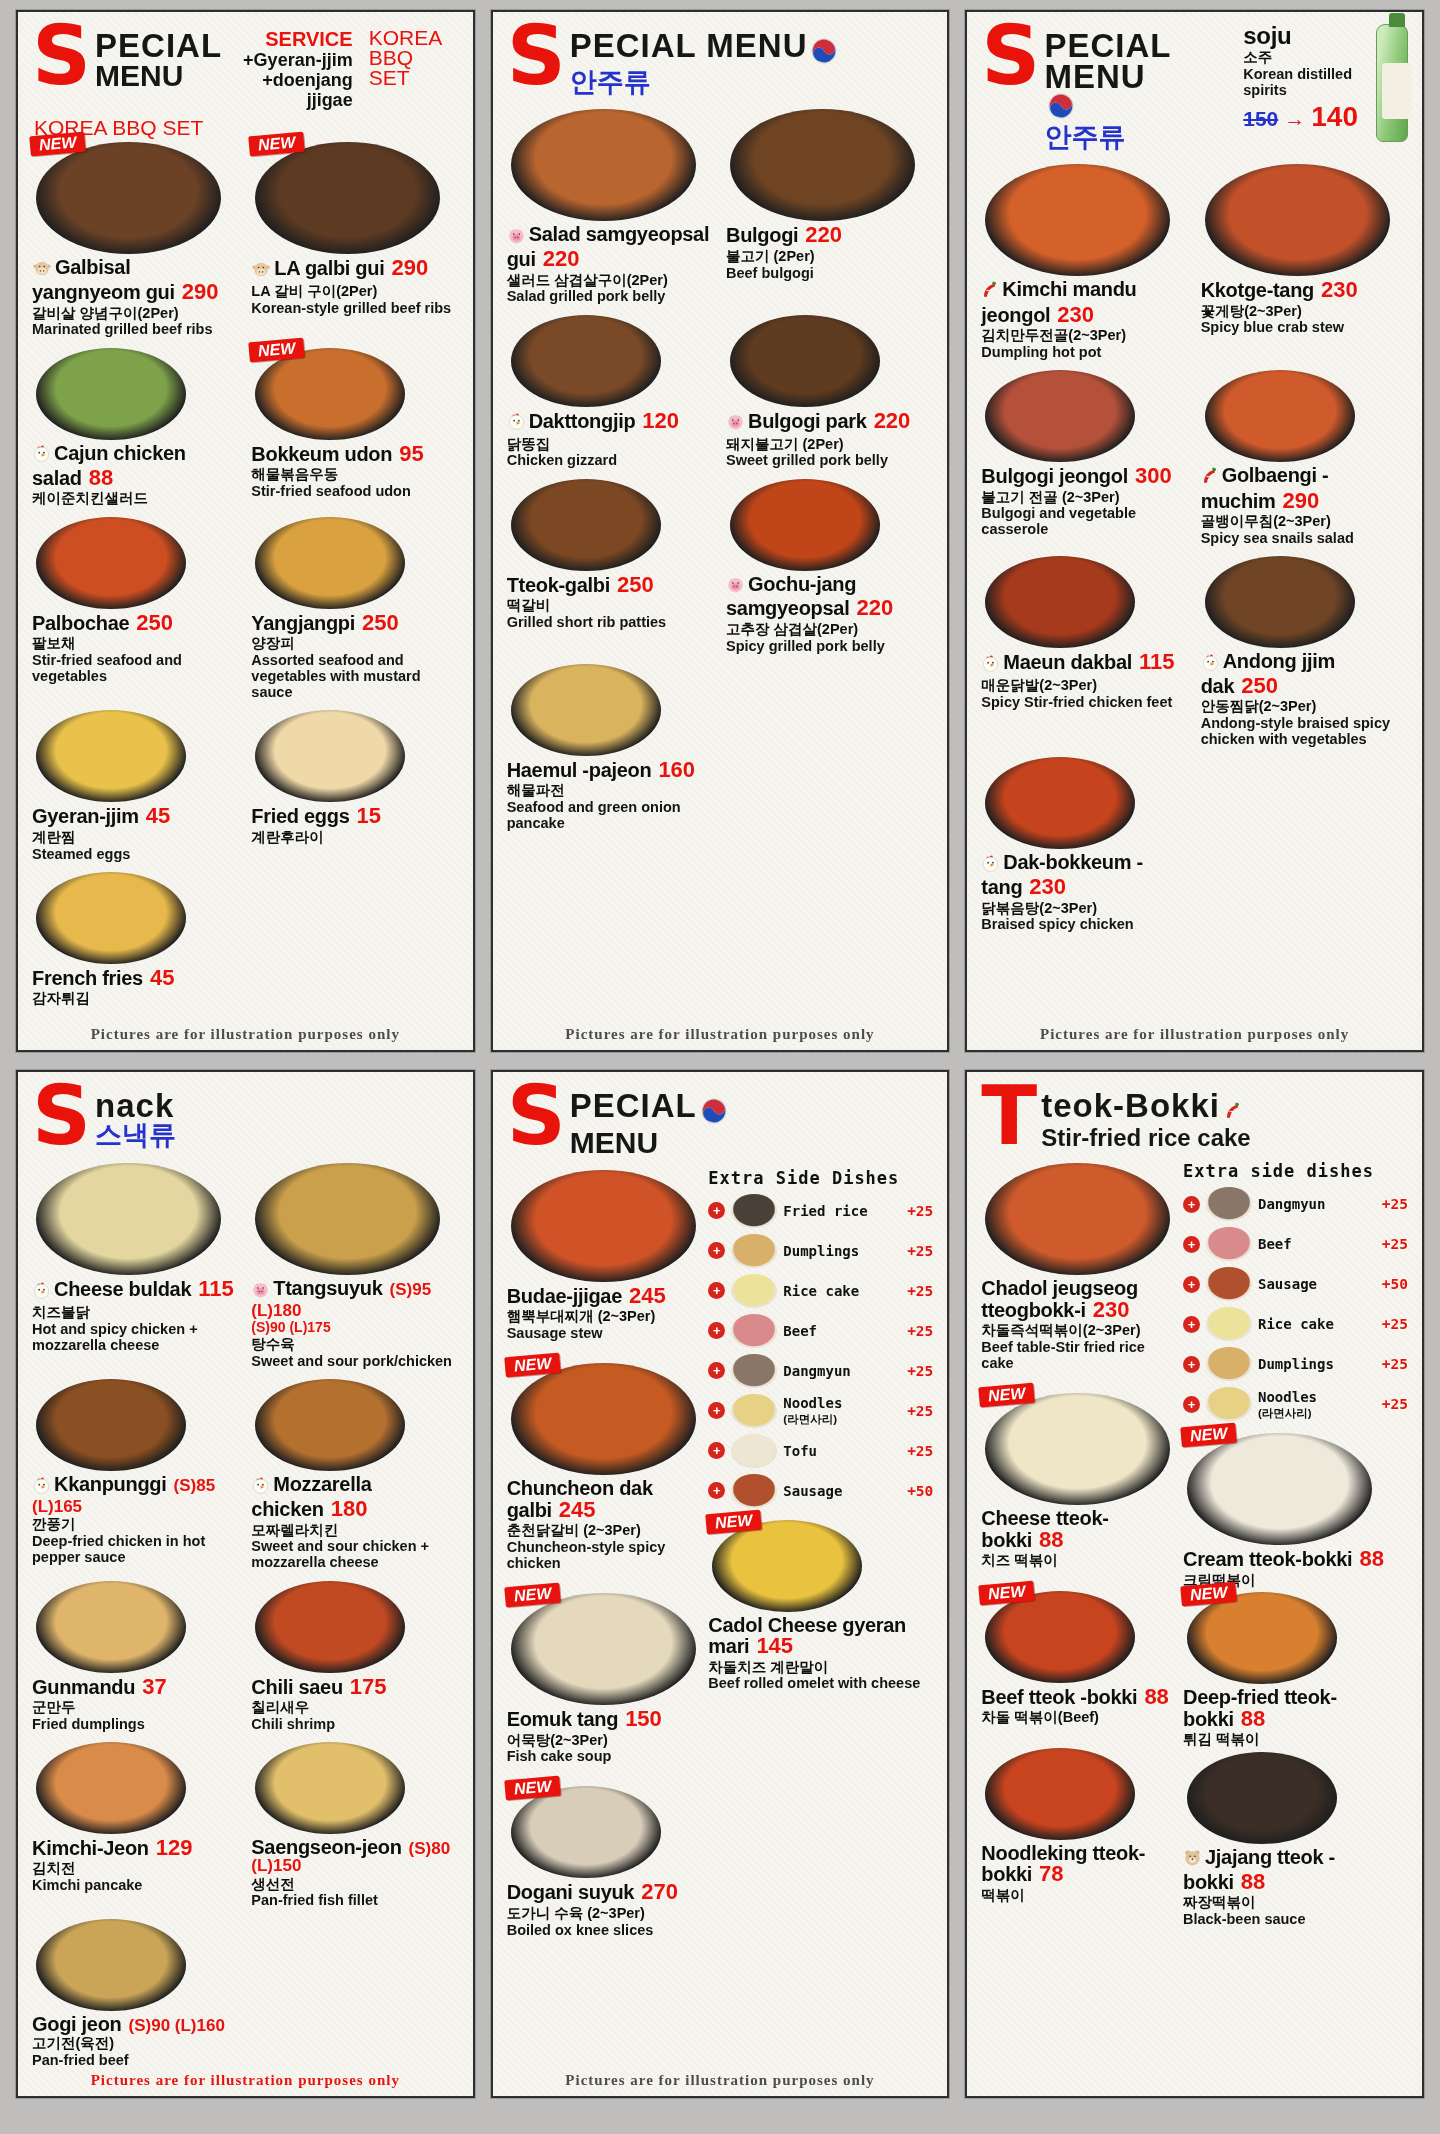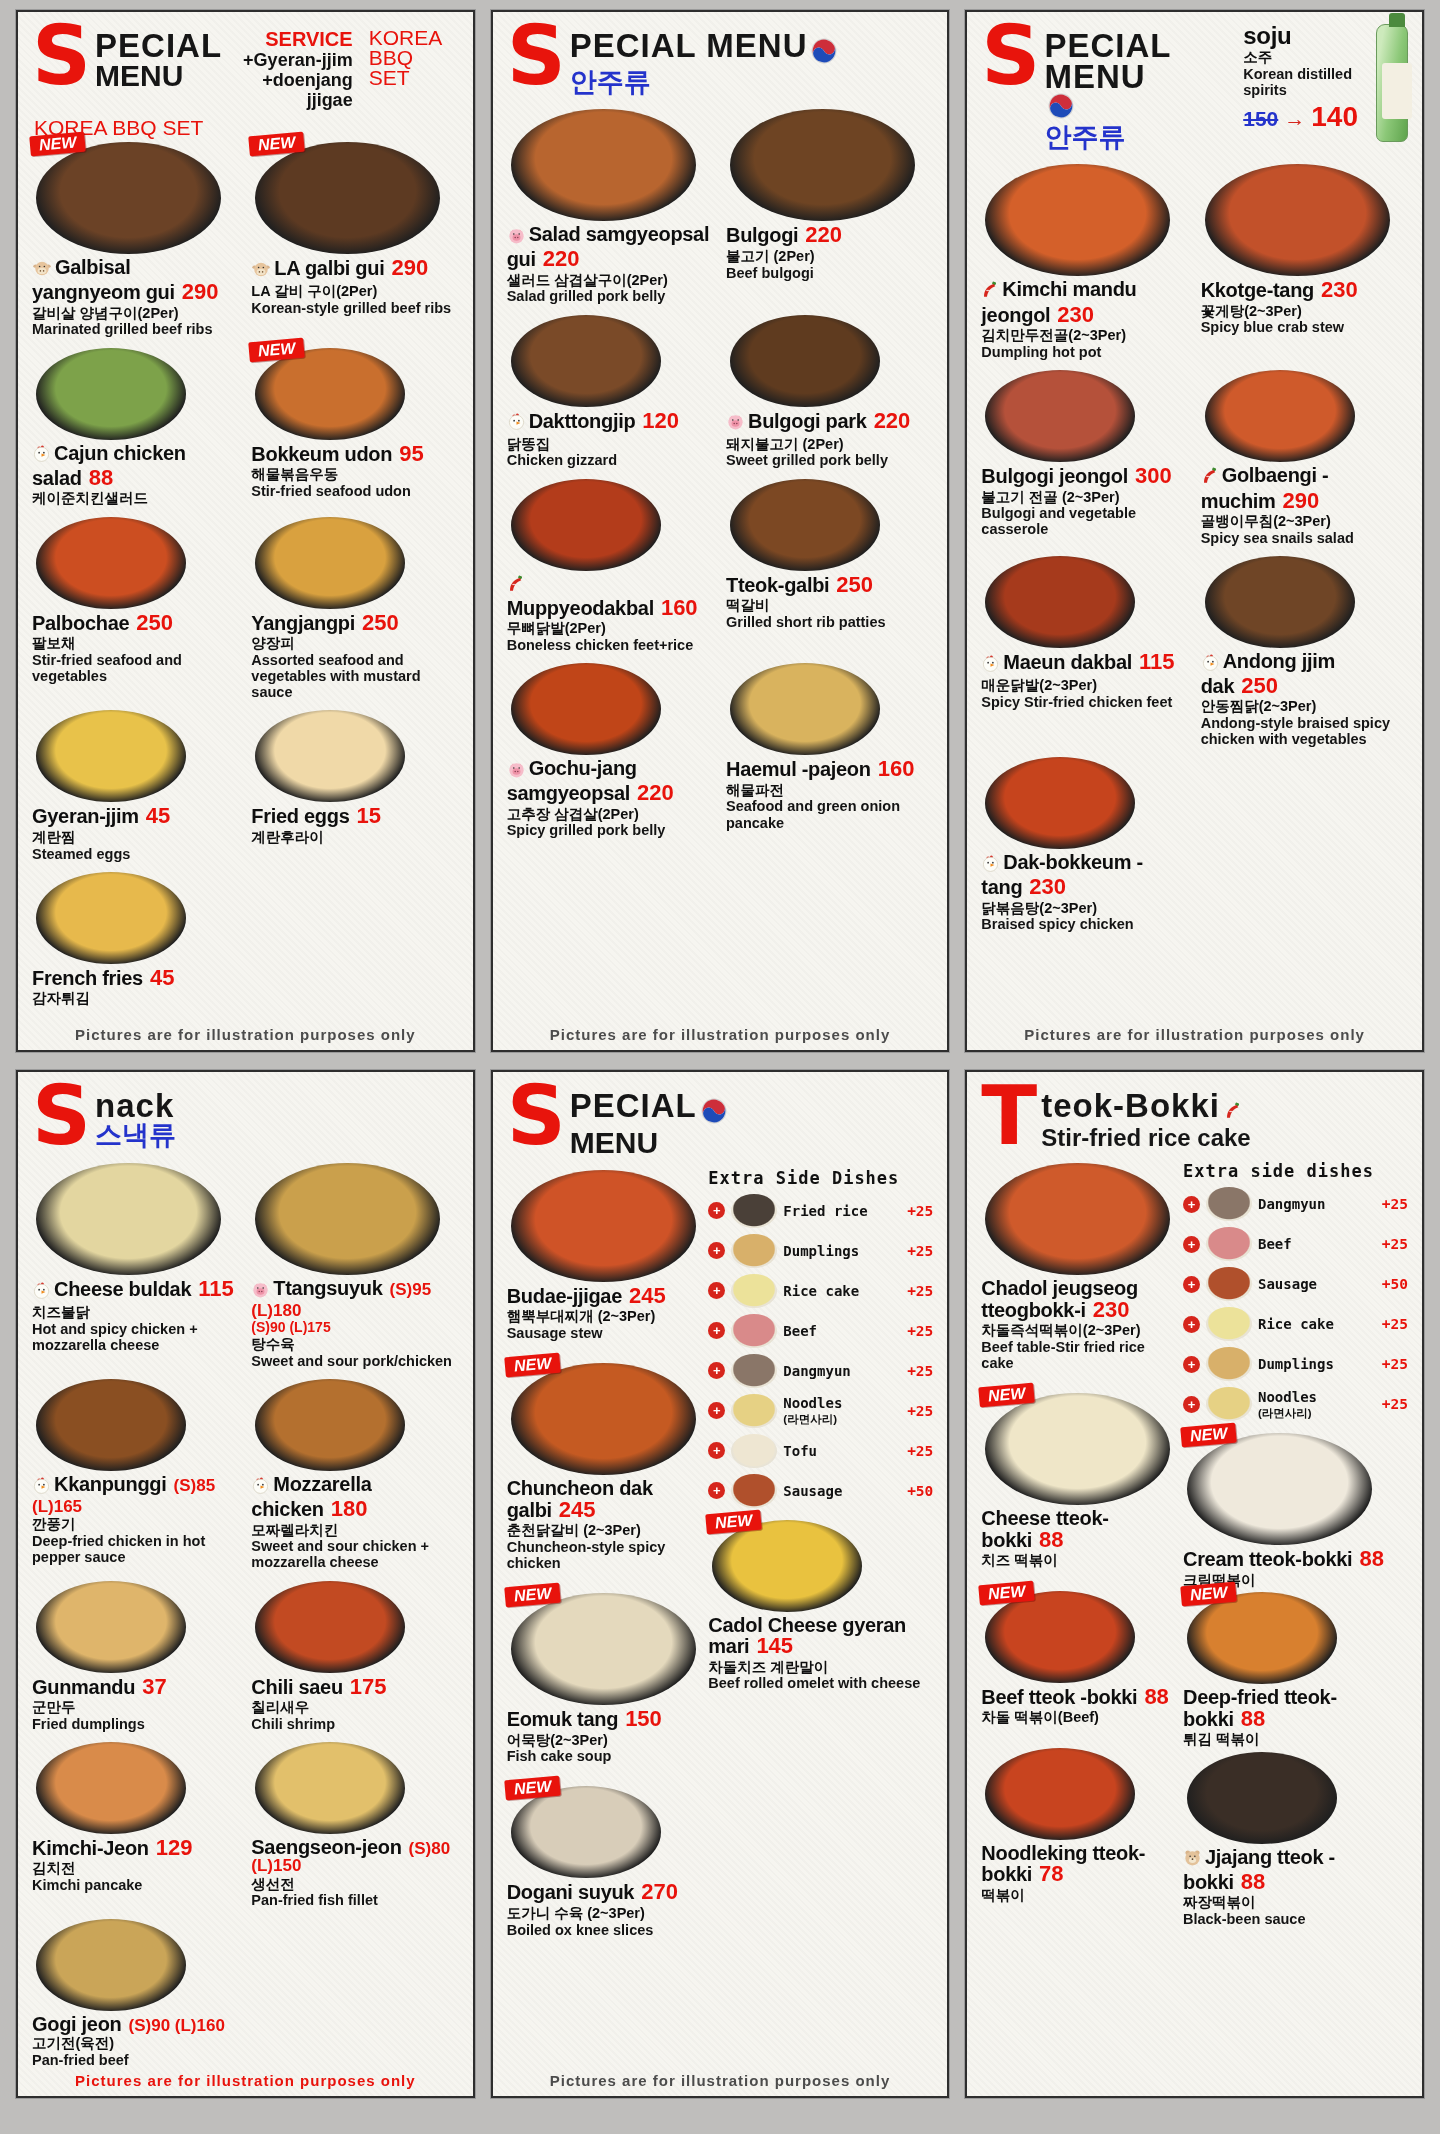--- a/index.html
+++ b/index.html
@@ -56,21 +56,21 @@
   .icn{ display:inline-block; vertical-align:middle; margin-right:3px; }
   .new-badge{
     position:absolute; top:-4px; left:-2px; z-index:3;
     background:#e8130c; color:#fff;
     font-weight:800; font-style:italic; font-size:16px;
     padding:1px 9px; transform:rotate(-5deg);
     border-radius:2px; box-shadow:1px 1px 0 rgba(120,0,0,.4);
   }
   .pfooter{
     position:absolute; left:0; right:0; bottom:7px;
-    text-align:center; font-family:Liberation Sans, sans-serif;
+    text-align:center; font-family:Liberation Serif, serif;
     font-size:15px; letter-spacing:1px; color:#4c4c4c; font-weight:600;
   }
   
   .svc{ text-align:right; margin-left:auto; padding-top:4px;}
   .svc-label{ color:#e8130c; font-weight:800; font-size:20px; }
   .svc-item{ font-weight:800; font-size:18px; line-height:1.1;}
   .bbq{ color:#e8130c; font-weight:400; font-size:21px; line-height:.95; }
   .bbq.right{ margin-left:8px; padding-top:4px; max-width:90px; text-align:left;}
   .bbq.left{ margin:2px 0 0 2px; }
   
@@ -263,31 +263,20 @@
                 <ellipse cx="12" cy="14.5" rx="5" ry="4" fill="#ee92a7"></ellipse>
                 <circle cx="10.4" cy="14.5" r="1" fill="#8c4255"></circle>
                 <circle cx="13.6" cy="14.5" r="1" fill="#8c4255"></circle>
                 <circle cx="8.6" cy="10" r="1" fill="#333"></circle>
                 <circle cx="15.4" cy="10" r="1" fill="#333"></circle>
               </svg></span><span class="iname">Bulgogi park</span><span class="price">220</span></div>
           <div class="kr">돼지불고기 (2Per)</div>
           <div class="desc">Sweet grilled pork belly</div>
         </div>
         <div class="item">
-          <div class="photo" style="background: radial-gradient(at 50% 44%, rgb(179, 60, 27) 0px, rgb(179, 60, 27) 50%, rgb(179, 60, 27) 52%, rgb(31, 31, 31) 72%, rgb(60, 60, 60) 100%);"></div>
-          <div class="nameline"><span class="icn"><svg width="18" height="20" viewBox="0 0 24 24">
-                <rect x="15" y="1" width="5" height="4" rx="1.5" fill="#3f8a2e" transform="rotate(20 17 3)"></rect>
-                <path d="M4 21 C4 12 9 6 17 4 L19 7 C13 9 9 14 8 21 Z" fill="#d6251c"></path>
-                <circle cx="8.2" cy="12.5" r="1" fill="#fff"></circle>
-                <circle cx="10.6" cy="12.5" r="1" fill="#fff"></circle>
-              </svg></span><span class="iname">Muppyeodakbal</span><span class="price">160</span></div>
-          <div class="kr">무뼈닭발(2Per)</div>
-          <div class="desc">Boneless chicken feet+rice</div>
-        </div>
-        <div class="item">
           <div class="photo" style="background: radial-gradient(at 50% 44%, rgb(124, 72, 35) 0px, rgb(124, 72, 35) 50%, rgb(124, 72, 35) 52%, rgb(31, 31, 31) 72%, rgb(60, 60, 60) 100%);"></div>
           <div class="nameline"><span class="iname">Tteok-galbi</span><span class="price">250</span></div>
           <div class="kr">떡갈비</div>
           <div class="desc">Grilled short rib patties</div>
         </div>
         <div class="item">
           <div class="photo" style="background: radial-gradient(at 50% 44%, rgb(192, 69, 24) 0px, rgb(192, 69, 24) 50%, rgb(192, 69, 24) 52%, rgb(31, 31, 31) 72%, rgb(60, 60, 60) 100%);"></div>
           <div class="nameline"><span class="icn"><svg width="19" height="19" viewBox="0 0 24 24">
                 <polygon points="4,8 8,4 7,11" fill="#f3aebd"></polygon>
                 <polygon points="20,8 16,4 17,11" fill="#f3aebd"></polygon>

